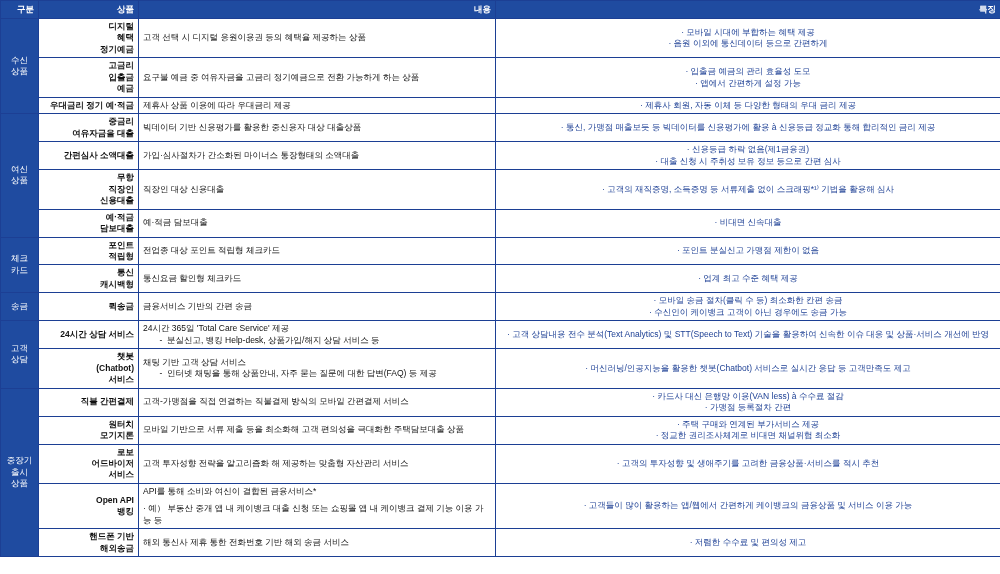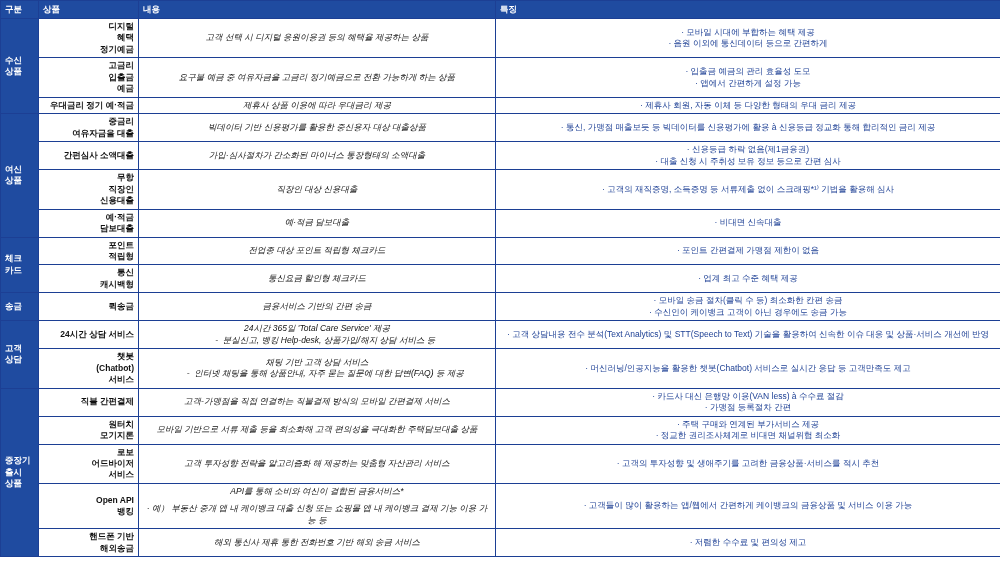--- a/index.html
+++ b/index.html
@@ -24,43 +24,43 @@
   table.matrix th,table.matrix td{
     border:1px solid #1c3f94;
     vertical-align:middle;
     padding:2px 4px;
     line-height:1.35;
   }
   thead th{
     background:#1f4ba0;
     color:#ffffff;
     font-weight:bold;
-    text-align:left;
+    text-align:right;
     height:13px;
     font-size:8.5px;
     padding:1px 2px;
   }
   td.group{
     background:#1f4ba0;
     color:#ffffff;
-    font-weight:bold;
+    font-weight:normal;
+    text-align:center;
     font-size:8.5px;
     letter-spacing:0px;
   }
   td.prod{
     text-align:right;
     font-weight:bold;
     color:#111111;
     font-size:8.5px;
   }
   td.desc{
-    text-align:center;
+    text-align:left;
     color:#111111;
     font-size:8.5px;
-    font-style:italic;
   }
   td.feat{
     text-align:center;
     color:#1c3f94;
     font-size:8.5px;
   }
   .lines > div{white-space:pre-wrap;}
   .sub{padding-left:7px;}
   .blank-line{height:6px;}
 </style>
@@ -238,21 +238,21 @@
             <div>적립형</div>
           </div>
         </td>
         <td class="desc">
           <div class="lines">
             <div>전업종 대상 포인트 적립형 체크카드</div>
           </div>
         </td>
         <td class="feat">
           <div class="lines">
-            <div>· 포인트 간편결제 가맹점 제한이 없음</div>
+            <div>· 포인트 분실신고 가맹점 제한이 없음</div>
           </div>
         </td>
       </tr>
       <tr>
         <td class="prod">
           <div class="lines">
             <div>통신</div>
             <div>캐시백형</div>
           </div>
         </td>

